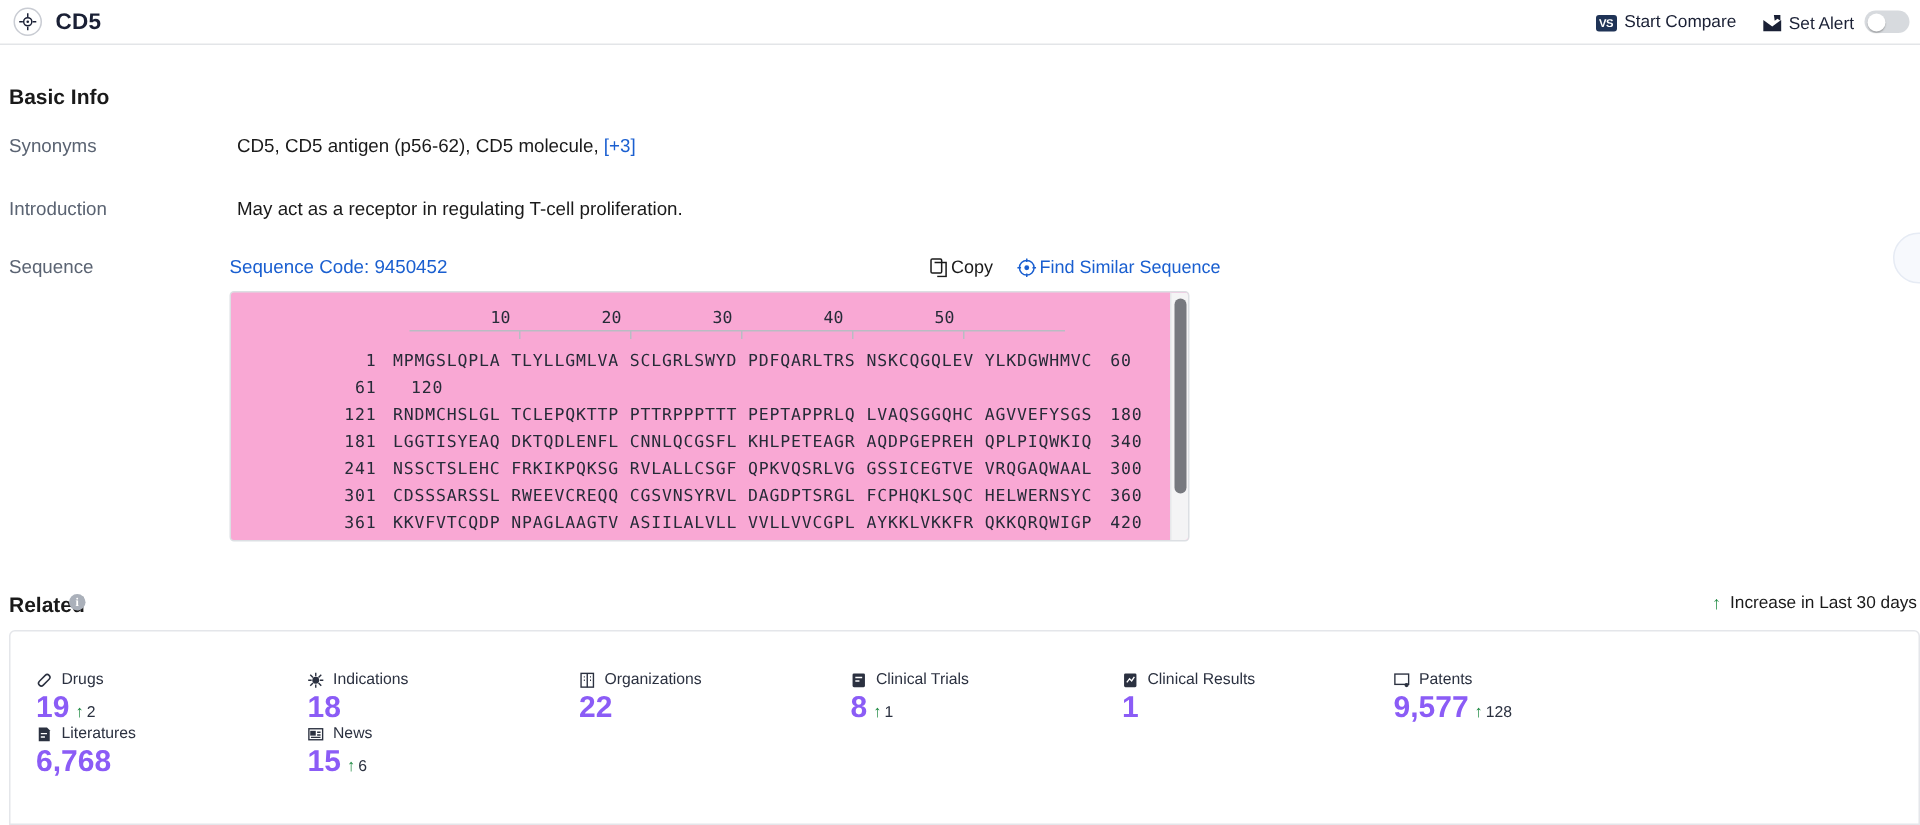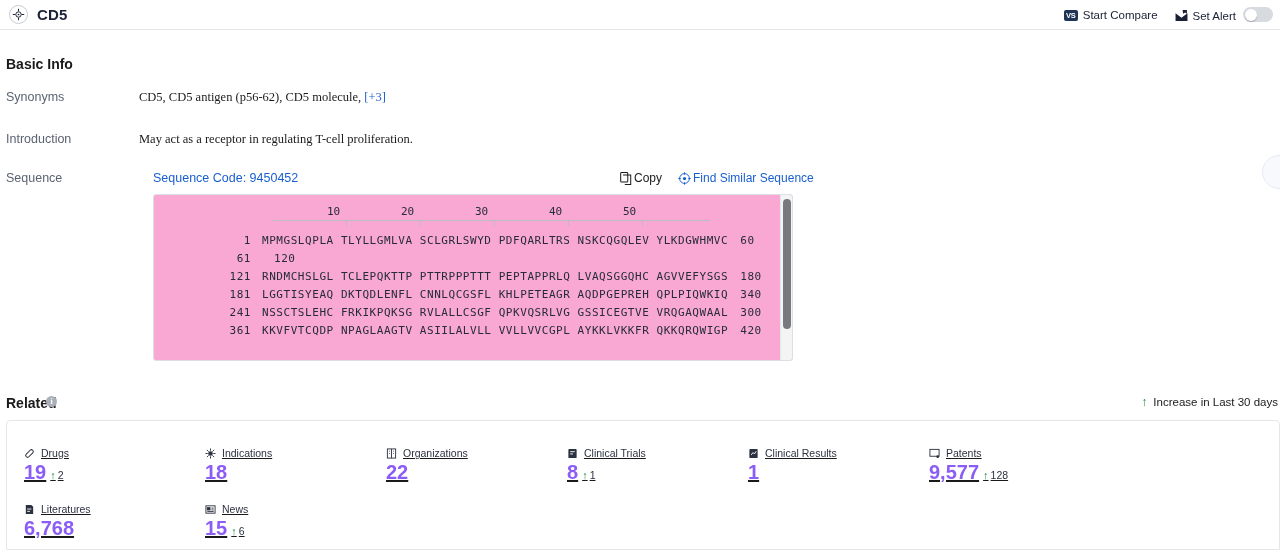--- a/index.html
+++ b/index.html
@@ -54,21 +54,21 @@
     width: 12px; height: 12px; border-radius: 50%;
     background: #ffffff; box-shadow: 0 1px 1px rgba(0,0,0,.25);
   }
 
   
   .section-title {
     position: absolute; font-size: 14px; font-weight: bold; color: #1a1a1a; text-align: center;
   }
   #basic-info-title { top: 56px; left: 6px; }
   .info-label { position: absolute; left: 6px; color: #5a6372; font-size: 12.5px; }
-  .info-value { position: absolute; left: 139px; color: #1a1a1a; font-size: 12.5px; font-family: Liberation Serif, serif; }
+  .info-value { position: absolute; left: 158px; color: #1a1a1a; font-size: 12.5px; }
   .link { color: #1a5fd0; cursor: pointer; }
 
   #syn-label { top: 90px; }
   #syn-value { top: 90px; }
   #intro-label { top: 132px; }
   #intro-value { top: 132px; }
   #seq-label { top: 171px; }
 
   
   .seq-code {
@@ -159,22 +159,20 @@
   .related-panel {
     position: absolute; top: 420px; left: 6px;
     width: 1274px; height: 130px;
     background: #ffffff;
     border: 1px solid #e4e6ea; border-top-left-radius: 4px; border-top-right-radius: 4px;
   }
   .cards-grid {
     display: grid;
     grid-template-columns: repeat(6, 181px);
     padding: 26px 0 0 17px;
-    row-gap: 20px;
-    text-decoration: underline;
   }
   .card { width: 181px; }
   .card-head {
     display: flex; align-items: center; gap: 6px;
     font-size: 10.5px; color: #2b3140; white-space: nowrap;
   }
   .card-value-row {
     display: flex; align-items: baseline; gap: 4px; margin-top: 3px;
   }
   .card-value {
@@ -301,20 +299,25 @@
       <span class="seq-start">181</span>
       <span class="seq-chunks">LGGTISYEAQ DKTQDLENFL CNNLQCGSFL KHLPETEAGR AQDPGEPREH QPLPIQWKIQ</span>
       <span class="seq-end">340</span>
     </div>
     <div class="seq-line">
       <span class="seq-start">241</span>
       <span class="seq-chunks">NSSCTSLEHC FRKIKPQKSG RVLALLCSGF QPKVQSRLVG GSSICEGTVE VRQGAQWAAL</span>
       <span class="seq-end">300</span>
     </div>
     <div class="seq-line">
+      <span class="seq-start">301</span>
+      <span class="seq-chunks">CDSSSARSSL RWEEVCREQQ CGSVNSYRVL DAGDPTSRGL FCPHQKLSQC HELWERNSYC</span>
+      <span class="seq-end">360</span>
+    </div>
+    <div class="seq-line">
       <span class="seq-start">361</span>
       <span class="seq-chunks">KKVFVTCQDP NPAGLAAGTV ASIILALVLL VVLLVVCGPL AYKKLVKKFR QKKQRQWIGP</span>
       <span class="seq-end">420</span>
     </div>
   </div>
 
   <div class="seq-scrollbar">
     <div class="seq-thumb"></div>
   </div>
 </div>

